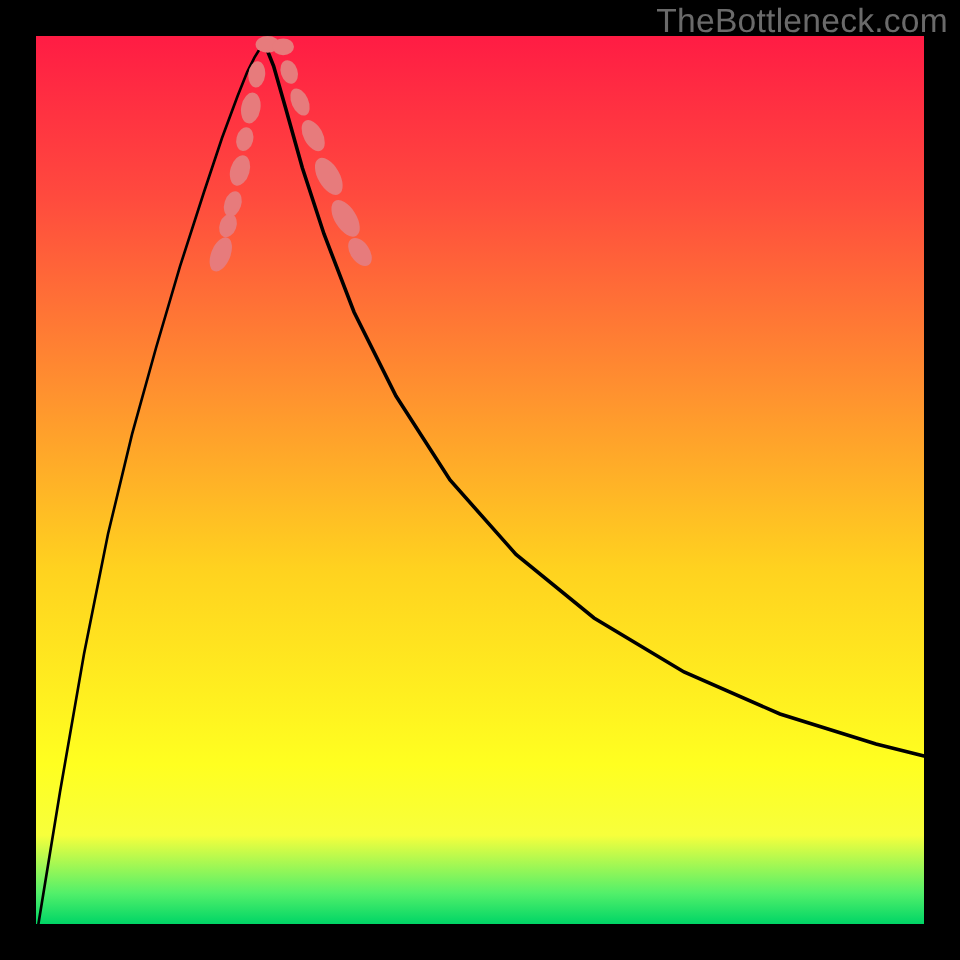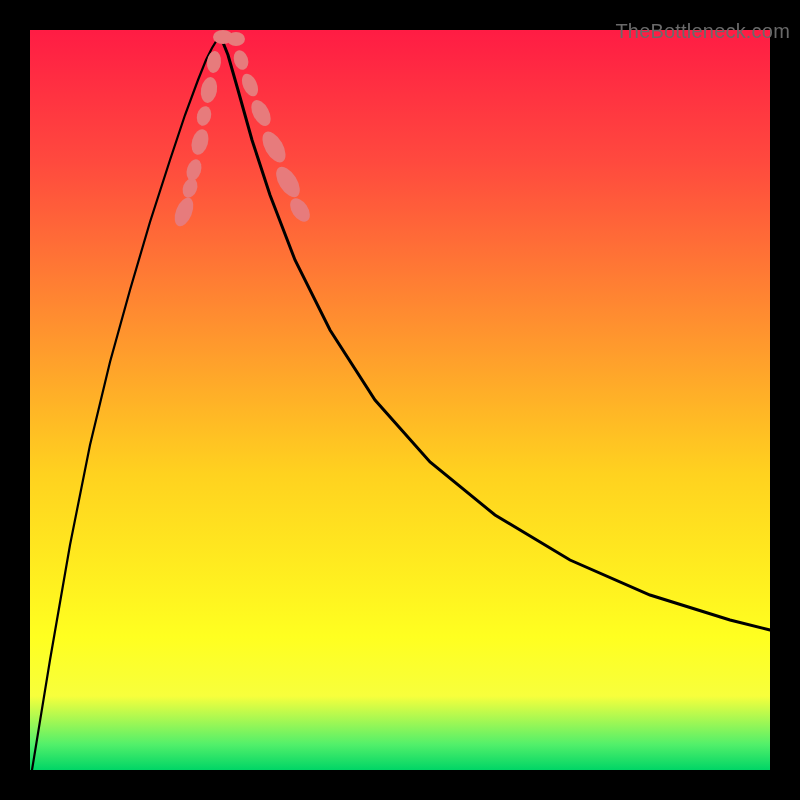--- a/index.html
+++ b/index.html
@@ -22,24 +22,24 @@
       #ff4a3e 18%,
       #ff912f 40%,
       #ffd21f 60%,
       #ffff20 82%,
       #f7ff3c 90%,
       #53f06a 96.5%,
       #00d566 100%);
   }
   .watermark {
     position: absolute;
-    top: 20px;
+    top: 2px;
     right: 10px;
     color: #6a6a6a;
-    font-size: 20px;
+    font-size: 28px;
     font-weight: 500;
     letter-spacing: 0.2px;
     z-index: 5;
   }
   svg.plot {
     position: absolute;
     left: 0;
     top: 0;
     width: 740px;
     height: 740px;

